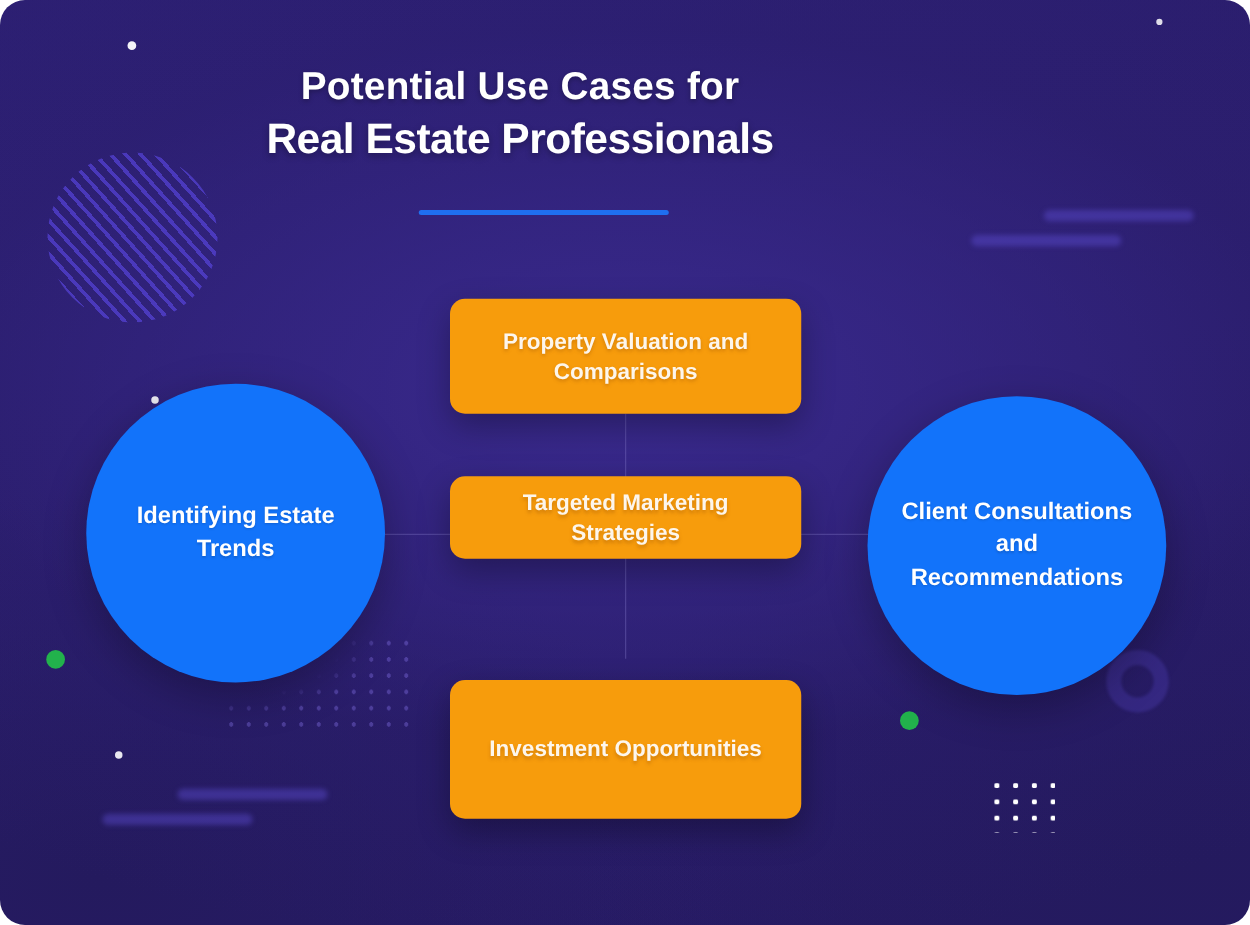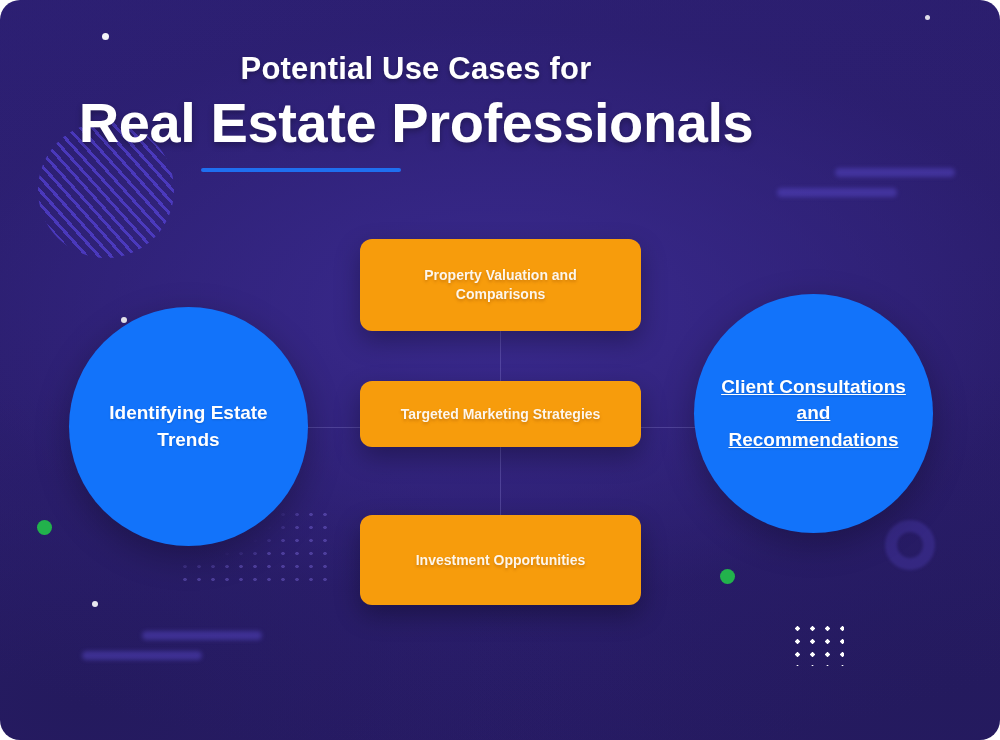--- a/index.html
+++ b/index.html
@@ -91,21 +91,21 @@
   .title-block { position:absolute; left:0; top:52px; width:832px; text-align:center; }
 
   .title-line1 {
     font-size:31px; font-weight:bold; color:#ffffff;
     letter-spacing:0.2px; line-height:1.1;
     text-shadow:0 2px 4px rgba(0,0,0,0.28);
   }
   .title-line2 {
     position:relative; display:inline-block;
     margin-top:6px;
-    font-size:56px; font-weight:bold; color:#ffffff;
+    font-size:34px; font-weight:bold; color:#ffffff;
     letter-spacing:-0.4px; line-height:1.12;
     text-shadow:0 3px 6px rgba(0,0,0,0.30);
   }
   .title-underline {
     position:absolute; left:122px; top:76px;
     width:200px; height:4px; border-radius:2px;
     background:#1f6ff0;
   }
 
   
@@ -114,39 +114,39 @@
     width:239px; height:239px;
     border-radius:50%;
     background:#1273fa;
     display:flex; align-items:center; justify-content:center;
     text-align:center;
     color:#ffffff; font-weight:bold; font-size:19px; line-height:1.38;
     box-shadow:0 10px 34px rgba(0,0,0,0.28);
     padding:0 20px;
   }
   .circle-left  { left:69px;  top:307px; }
-  .circle-right { left:694px; top:294px;text-decoration:underline; }
+  .circle-right { left:694px; top:317px; }
   .circle span { display:block; text-shadow:0 1px 2px rgba(0,0,0,0.16); }
 
   
   .card {
     position:absolute;
     left:360px; width:281px;
     border-radius:12px;
     background:#f79c0c;
     display:flex; align-items:center; justify-content:center;
     text-align:center;
-    color:#fdf6ec; font-weight:bold; font-size:14px; line-height:1.35;
+    color:#fdf6ec; font-weight:bold; font-size:18px; line-height:1.35;
     box-shadow:0 10px 26px rgba(0,0,0,0.30);
     padding:0 22px;
   }
   .card span { display:block; text-shadow:0 2px 3px rgba(140,70,0,0.35); }
   .card-1 { top:239px; height:92px; }
   .card-2 { top:381px; height:66px; }
-  .card-3 { top:515px; height:90px;text-align:right; }
+  .card-3 { top:544px; height:111px;text-align:right; }
 </style>
 </head>
 <body>
 
 <div id="stage">
 
   <div class="deco striped-circle"></div>
 
   <div class="deco bar bar-tr1"></div>
   <div class="deco bar bar-tr2"></div>

